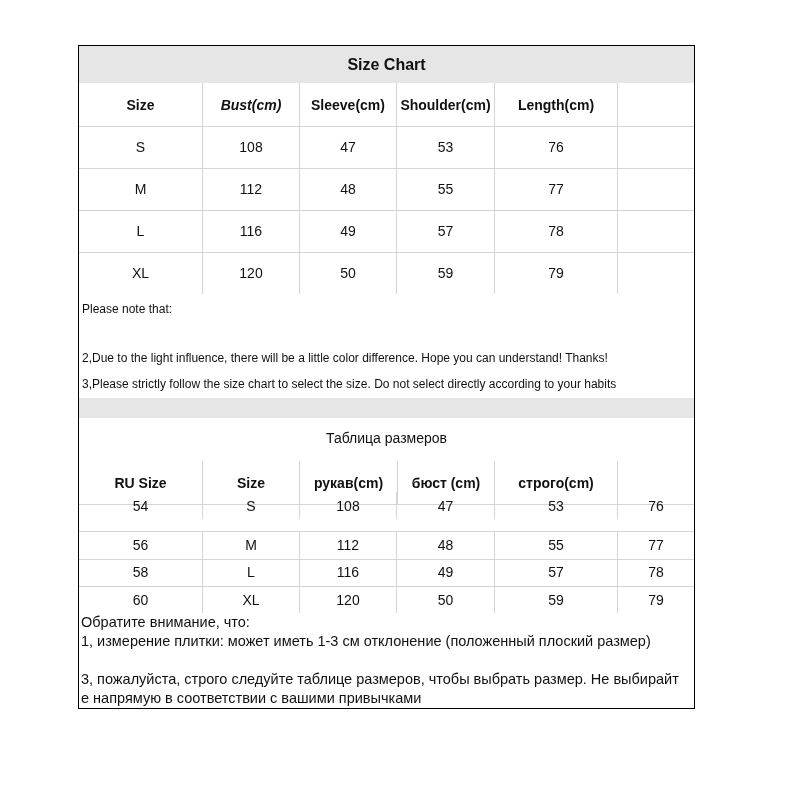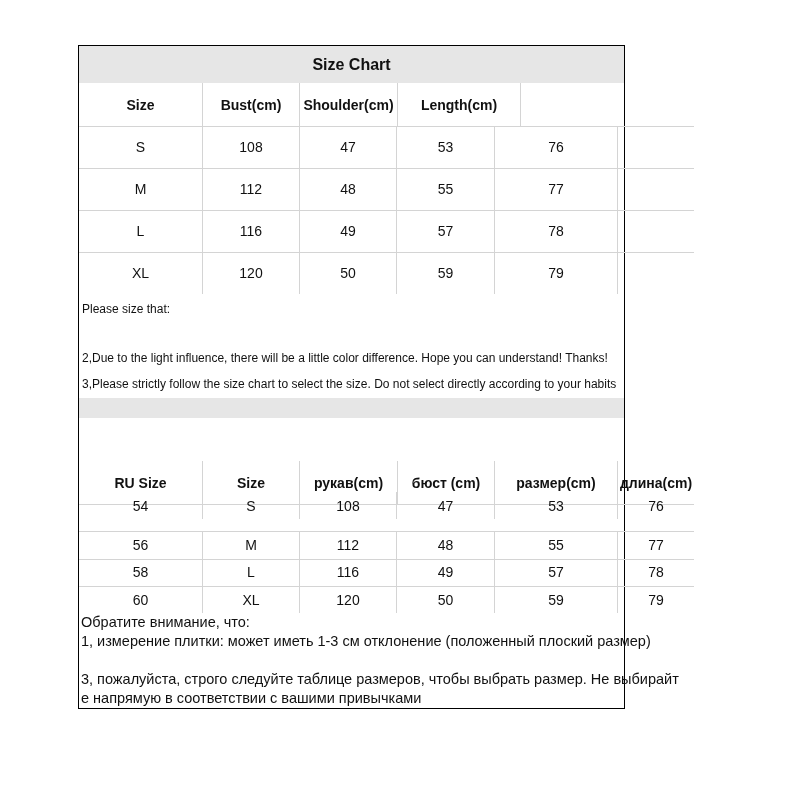--- a/index.html
+++ b/index.html
@@ -1,18 +1,18 @@
 <!DOCTYPE html>
 <html><head>
   <meta charset="utf-8">
   <style>
     html, body { margin: 0; padding: 0; background: #ffffff; }
     body { width: 800px; height: 800px; position: relative; overflow: hidden;
            font-family: "Liberation Sans", sans-serif; color: #111; }
-    #frame { position: absolute; left: 78px; top: 45px; width: 547px; height: 664px;
+    #frame { position: absolute; left: 78px; top: 45px; width: 617px; height: 664px;
              border: 1.5px solid #000; box-sizing: border-box; }
     .abs { position: absolute; }
     .title-band { left: 0; top: 0; width: 100%; height: 37px; background: #e6e6e6;
                   display: flex; align-items: center; justify-content: center;
                   font-weight: bold; font-size: 16px; }
     .row { position: absolute; left: 0; display: flex; }
     .cell { box-sizing: border-box; display: flex; align-items: center; justify-content: center;
             text-align: center; font-size: 14px; border-right: 1px solid #d4d4d4; line-height: 18px; }
     .cell.last { border-right: none; }
     .hline { position: absolute; left: 0; height: 0; border-top: 1px solid #d4d4d4; }
@@ -25,21 +25,22 @@
 </head>
 <body>
 
 <div id="frame">
 
   <div class="abs title-band">Size Chart</div>
 
   <div id="en-table">
       <div class="row" style="top: 37px;">
         <div class="cell hdr" style="width: 124px; height: 43px;">Size</div>
-        <div class="cell hdr" style="width: 97px; height: 43px;">Bust(cm)</div>
+        <div class="cell hdr" style="width: 97px; height: 43px; font-style: italic;">Bust(cm)</div>
+        <div class="cell hdr" style="width: 97px; height: 43px;">Sleeve(cm)</div>
         <div class="cell hdr" style="width: 98px; height: 43px;">
           <span>Shoulder</span>
           <br>
           <span>(cm)</span>
         </div>
         <div class="cell hdr" style="width: 123px; height: 43px;">Length(cm)</div>
         <div class="cell hdr last" style="width: 76px; height: 43px;"></div>
       </div>
       <div class="hline" style="top: 80px; width: 615px;"></div>
       <div class="row" style="top: 80px;">
@@ -72,35 +73,35 @@
       <div class="row" style="top: 206px;">
         <div class="cell" style="width: 124px; height: 42px;">XL</div>
         <div class="cell" style="width: 97px; height: 42px;">120</div>
         <div class="cell" style="width: 97px; height: 42px;">50</div>
         <div class="cell" style="width: 98px; height: 42px;">59</div>
         <div class="cell" style="width: 123px; height: 42px;">79</div>
         <div class="cell last" style="width: 76px; height: 42px;"></div>
       </div>
     </div>
 
-  <div class="note" style="top:256px;">Please size that:</div>
+  <div class="note" style="top:256px;">Please note that:</div>
   <div class="note" style="top:305px;">2,Due to the light influence, there will be a little color difference. Hope you can understand! Thanks!</div>
   <div class="note" style="top:331px;">3,Please strictly follow the size chart to select the size. Do not select directly according to your habits</div>
 
   <div class="grey-band"></div>
 
+  <div class="ru-title">Таблица размеров</div>
 
   <div id="ru-table">
       <div class="row" style="top: 415px;">
         <div class="cell hdr" style="width: 124px; height: 43px;">RU Size</div>
         <div class="cell hdr" style="width: 97px; height: 43px;">Size</div>
         <div class="cell hdr" style="width: 98px; height: 43px;">рукав(cm)</div>
         <div class="cell hdr" style="width: 97px; height: 43px;">бюст (cm)</div>
-        <div class="cell hdr" style="width: 123px; height: 43px;">размер(cm)</div>
-        <div class="cell hdr last" style="width: 76px; height: 43px;">длина(cm)</div>
+        <div class="cell hdr" style="width: 123px; height: 43px;">строго(cm)</div>
       </div>
       <div class="hline" style="top: 458px; width: 615px;"></div>
       <div class="row" style="top: 446px;">
         <div class="cell" style="width: 124px; height: 27.3px;">54</div>
         <div class="cell" style="width: 97px; height: 27.3px;">S</div>
         <div class="cell" style="width: 97px; height: 27.3px;">108</div>
         <div class="cell" style="width: 98px; height: 27.3px;">47</div>
         <div class="cell" style="width: 123px; height: 27.3px;">53</div>
         <div class="cell last" style="width: 76px; height: 27.3px;">76</div>
       </div>

